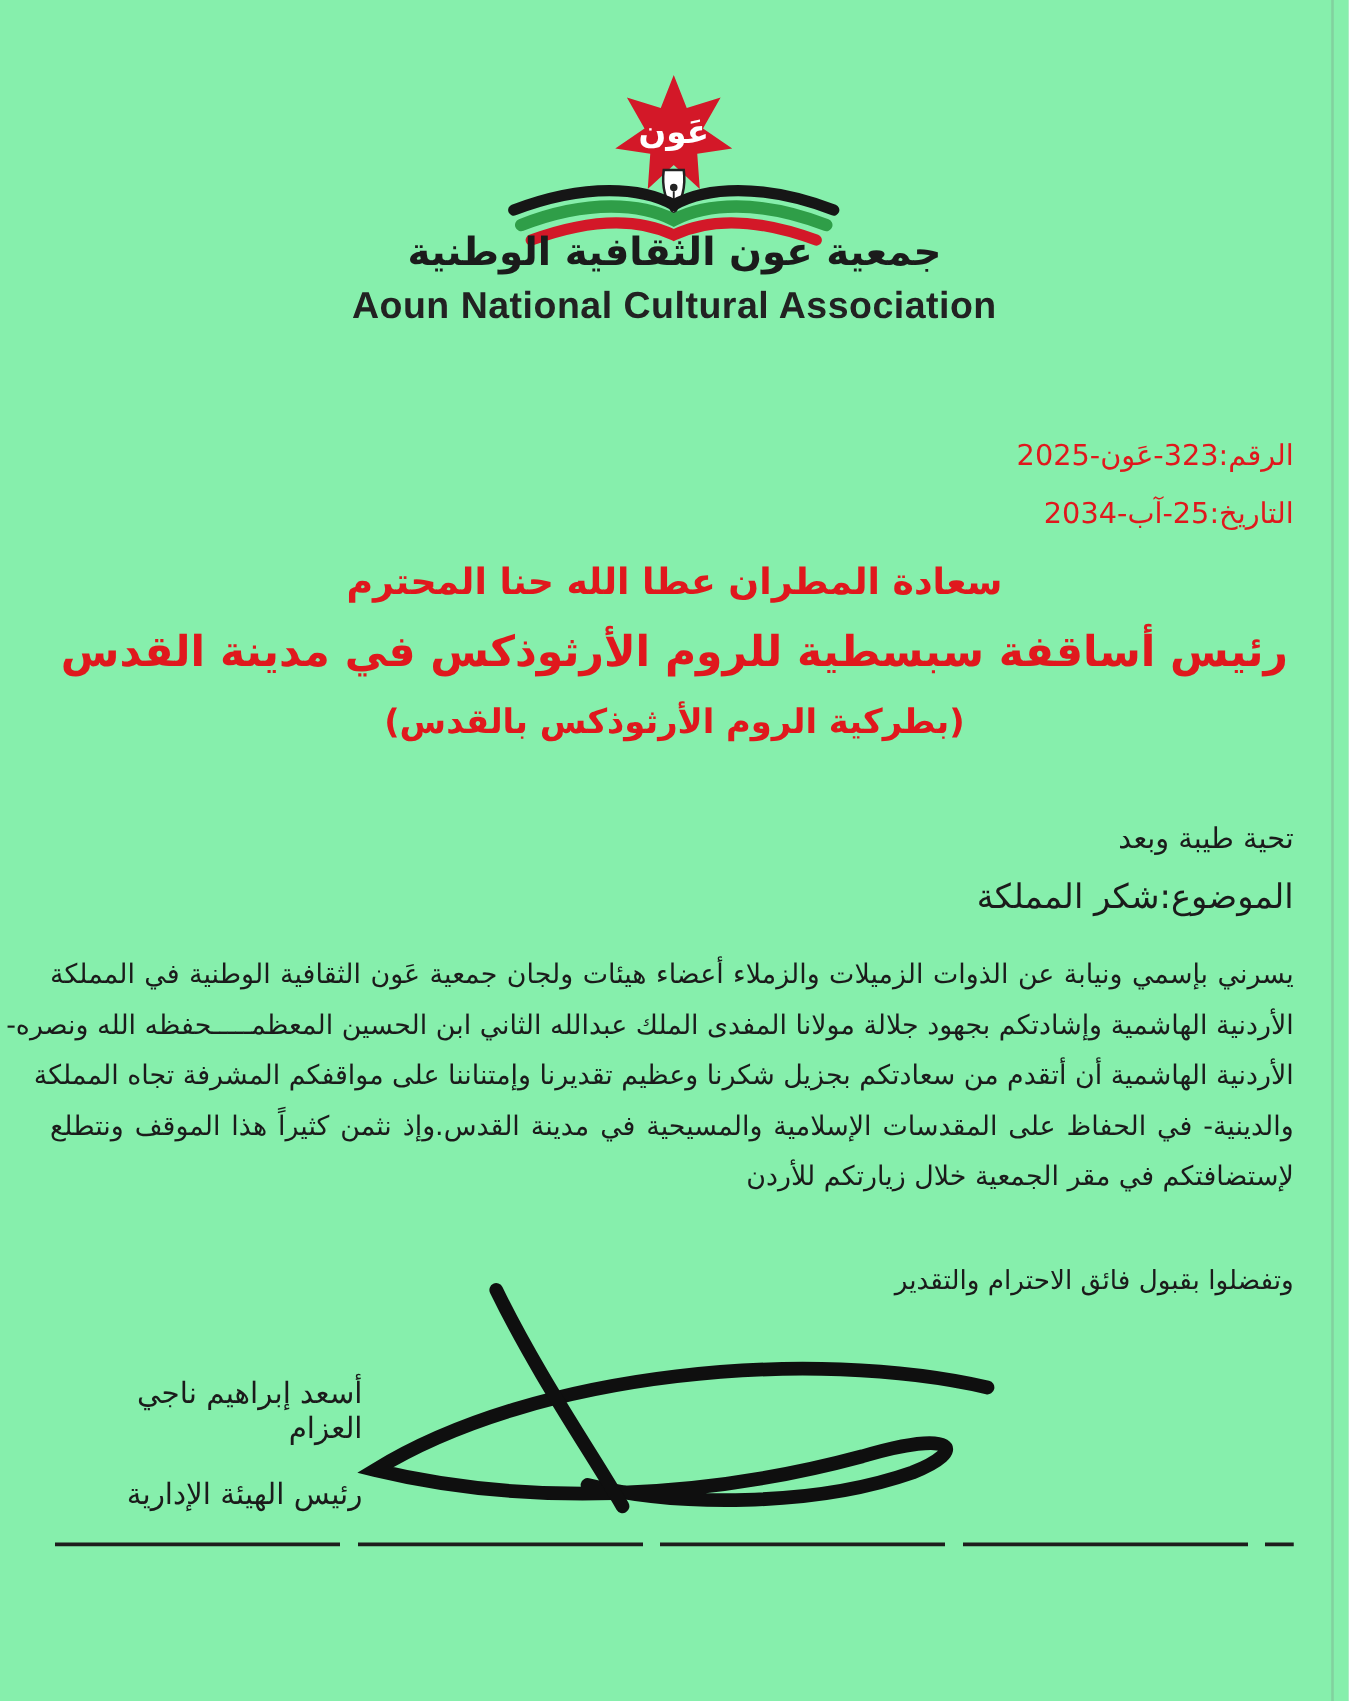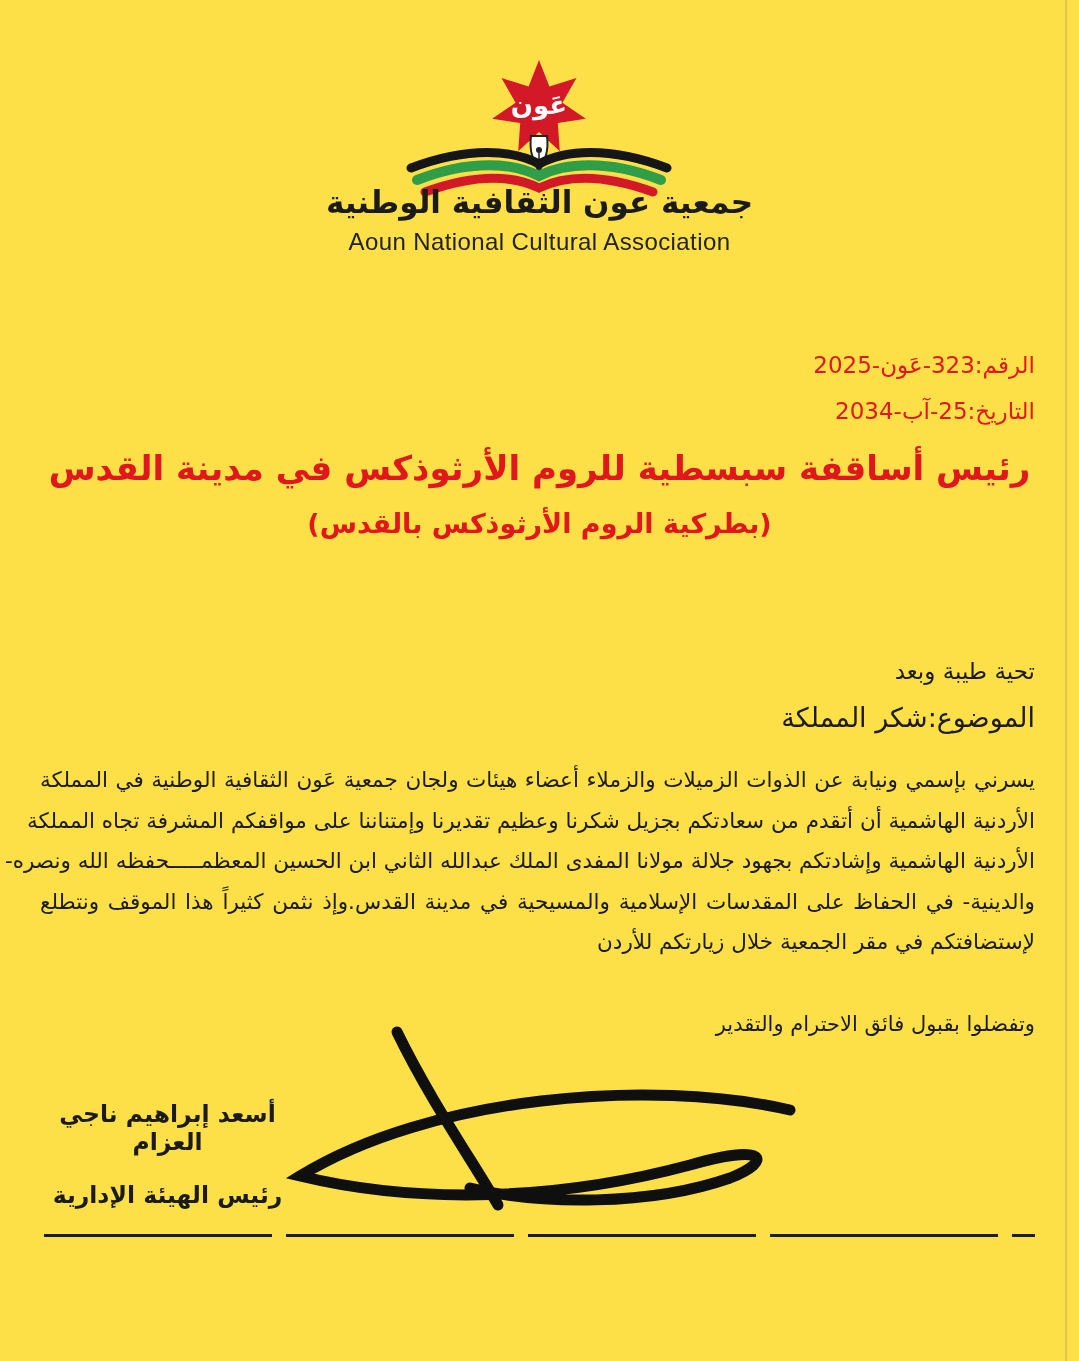--- a/index.html
+++ b/index.html
@@ -1,59 +1,59 @@
 <!DOCTYPE html>
 <html lang="ar"><head>
 <meta charset="utf-8">
 <style>
   html,body{margin:0;padding:0;background:#e8e8e8;}
   .page{
     position:relative;
     width:1079px;height:1361px;
     margin:0 auto;
-    background:#fde047;
+    background:#86efac;
     overflow:hidden;
     direction:rtl;
     font-family:"DejaVu Sans",sans-serif;
     color:#1b1b1b;
   }
   
   .page::after{
     content:"";position:absolute;top:0;bottom:0;right:12px;width:2px;
     background:rgba(120,120,120,.25);
   }
   .letterhead{position:absolute;top:0;left:0;right:0;text-align:center;}
   .logo-svg{position:absolute;top:56px;left:399px;width:280px;height:150px;}
   .org-ar{
     position:absolute;top:184px;left:0;right:0;
     font-size:31px;font-weight:bold;letter-spacing:.5px;
   }
   .org-en{
     position:absolute;top:228px;left:0;right:0;
     direction:ltr;
     font-family:"Liberation Sans",sans-serif;
-    font-size:24px;font-weight:normal;color:#222;letter-spacing:.4px;
+    font-size:30px;font-weight:bold;color:#222;letter-spacing:.4px;
   }
   .meta{position:absolute;top:352px;right:44px;text-align:right;}
   .meta div{font-size:23px;font-weight:normal;color:#e0181d;margin-bottom:20px;}
   .recipient{position:absolute;top:448px;left:0;right:0;text-align:center;color:#e0181d;font-weight:bold;}
   .recipient .r1{font-size:29px;margin-bottom:20px;}
   .recipient .r2{font-size:34px;margin-bottom:20px;}
   .recipient .r3{font-size:27px;}
   .greeting{position:absolute;top:658px;right:44px;font-size:23px;}
   .subject{position:absolute;top:702px;right:44px;font-size:27px;}
   .body-text{position:absolute;top:760px;right:44px;left:40px;}
   .body-line{
     font-size:21.5px;line-height:40.5px;white-space:nowrap;
     text-align:justify;text-align-last:justify;
   }
   .body-line:last-child{text-align-last:right;}
   .closing{position:absolute;top:1012px;right:44px;font-size:21px;}
   .signature-svg{position:absolute;top:1020px;left:260px;width:560px;height:200px;}
-  .signer{position:absolute;top:1100px;right:789px;left:45px;text-align:center;font-weight:bold;}
+  .signer{position:absolute;top:1100px;right:789px;left:45px;}
   .signer .s-name{font-size:23.5px;margin-bottom:25px;}
   .signer .s-title{font-size:23.5px;}
   .footer-rule{
     position:absolute;top:1234px;left:44px;right:44px;height:3px;
     background:repeating-linear-gradient(90deg,#1d1d1d 0 228px,transparent 228px 242px);
   }
   .footer-address{
     position:absolute;top:1246px;left:0;right:0;text-align:center;
     font-size:18px;font-weight:bold;color:#222;
   }
@@ -77,31 +77,32 @@
     <div class="org-ar">جمعية عون الثقافية الوطنية</div>
     <div class="org-en">Aoun National Cultural Association</div>
   </div>
 
   <div class="meta">
     <div>الرقم:323-عَون-2025</div>
     <div>التاريخ:25-آب-2034</div>
   </div>
 
   <div class="recipient">
+    <div class="r1">سعادة المطران عطا الله حنا المحترم</div>
     <div class="r2">رئيس أساقفة سبسطية للروم الأرثوذكس في مدينة القدس</div>
     <div class="r3">(بطركية الروم الأرثوذكس بالقدس)</div>
   </div>
 
   <div class="greeting">تحية طيبة وبعد</div>
   <div class="subject">الموضوع:شكر المملكة</div>
 
   <div class="body-text">
     <div class="body-line">يسرني بإسمي ونيابة عن الذوات الزميلات والزملاء أعضاء هيئات ولجان جمعية عَون الثقافية الوطنية في المملكة</div>
+    <div class="body-line">الأردنية الهاشمية وإشادتكم بجهود جلالة مولانا المفدى الملك عبدالله الثاني ابن الحسين المعظمـــــحفظه الله ونصره-</div>
     <div class="body-line">الأردنية الهاشمية أن أتقدم من سعادتكم بجزيل شكرنا وعظيم تقديرنا وإمتناننا على مواقفكم المشرفة تجاه المملكة</div>
-    <div class="body-line">الأردنية الهاشمية وإشادتكم بجهود جلالة مولانا المفدى الملك عبدالله الثاني ابن الحسين المعظمـــــحفظه الله ونصره-</div>
     <div class="body-line">والدينية- في الحفاظ على المقدسات الإسلامية والمسيحية في مدينة القدس.وإذ نثمن كثيراً هذا الموقف ونتطلع</div>
     <div class="body-line">لإستضافتكم في مقر الجمعية خلال زيارتكم للأردن</div>
   </div>
 
   <div class="closing">وتفضلوا بقبول فائق الاحترام والتقدير</div>
 
   <svg class="signature-svg" viewBox="0 0 560 200" aria-hidden="true">
     <path d="M 530,90 C 390,58 170,76 40,156 C 160,185 300,180 430,145 C 505,123 515,140 470,158 C 390,186 280,185 210,168" fill="none" stroke="#0f0f0f" stroke-width="11" stroke-linecap="round"></path>
     <path d="M 137,12 C 170,80 215,145 238,185" fill="none" stroke="#0f0f0f" stroke-width="11" stroke-linecap="round"></path>
   </svg>

